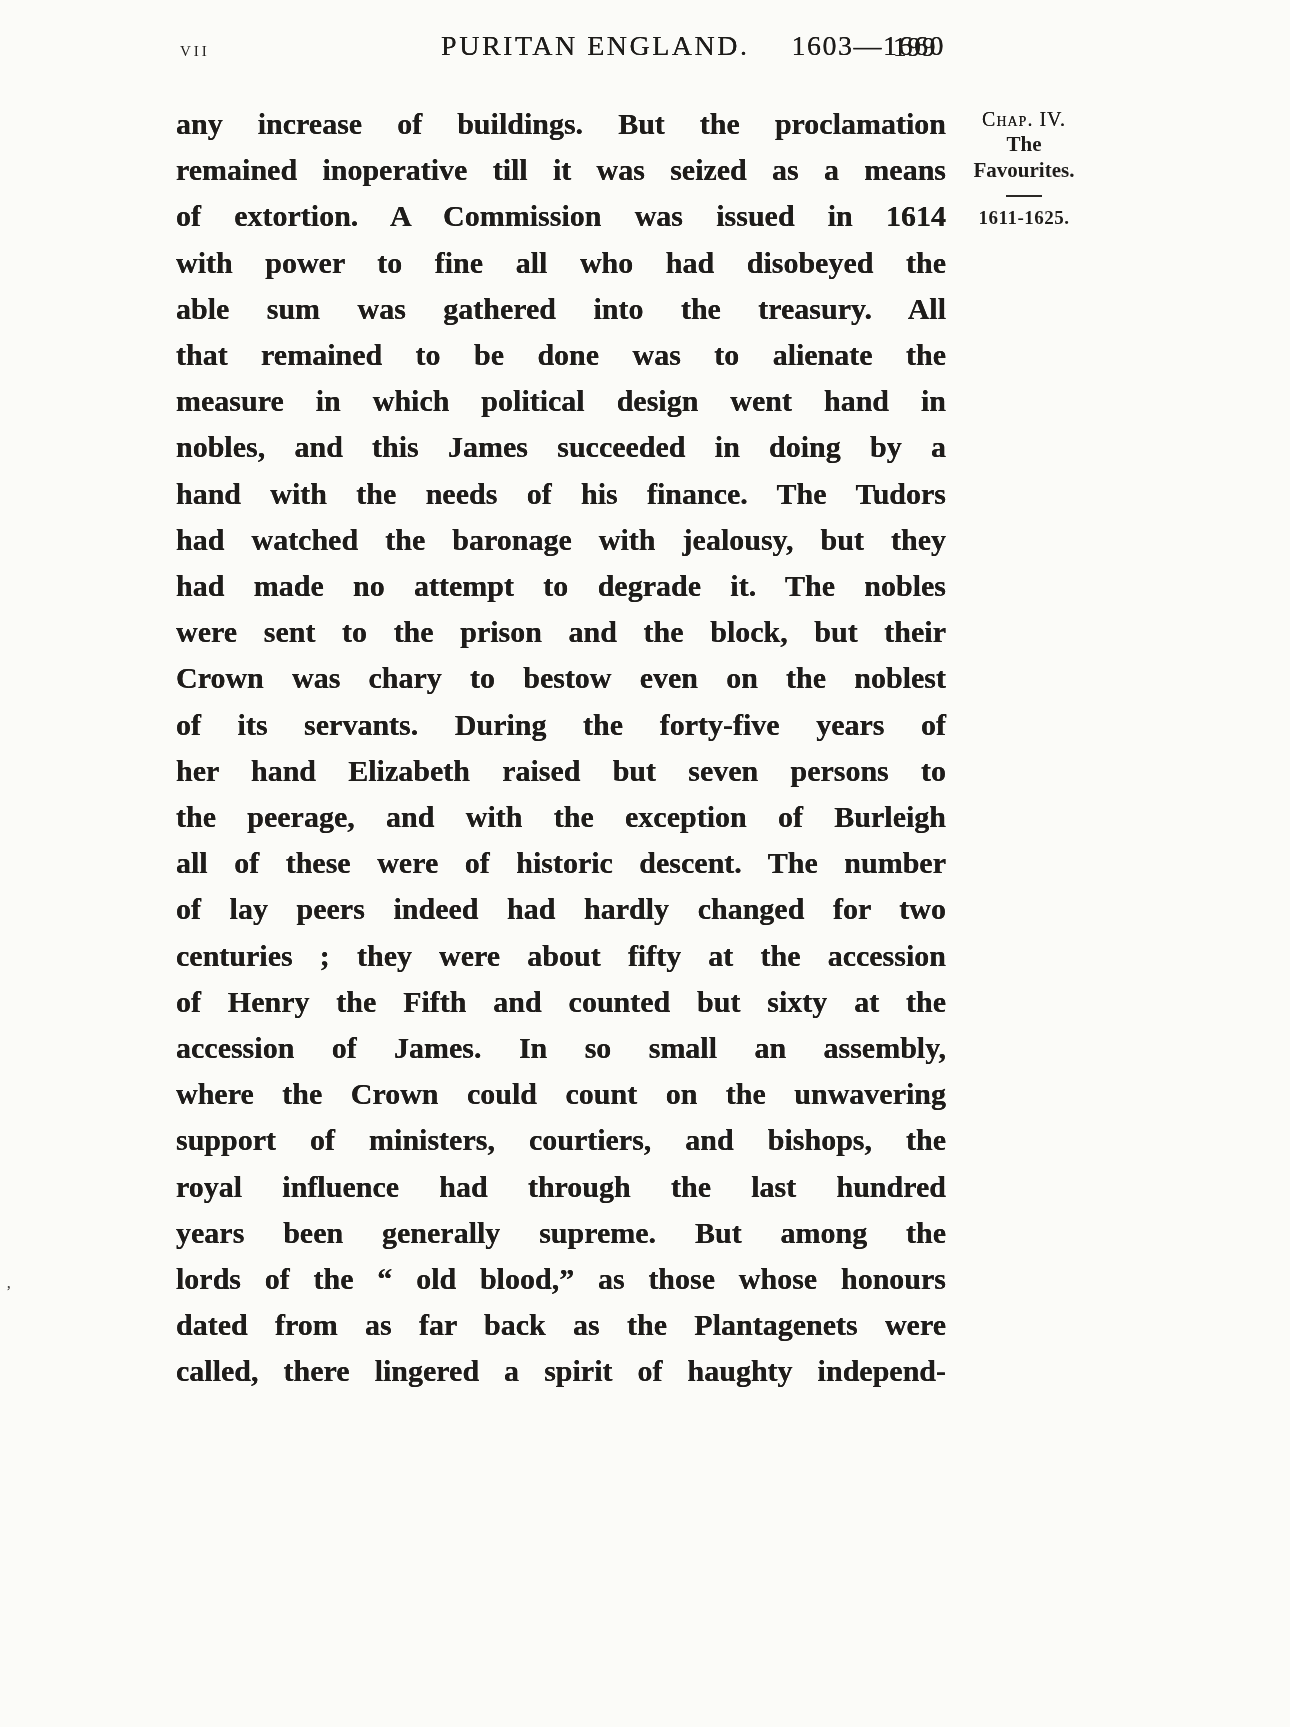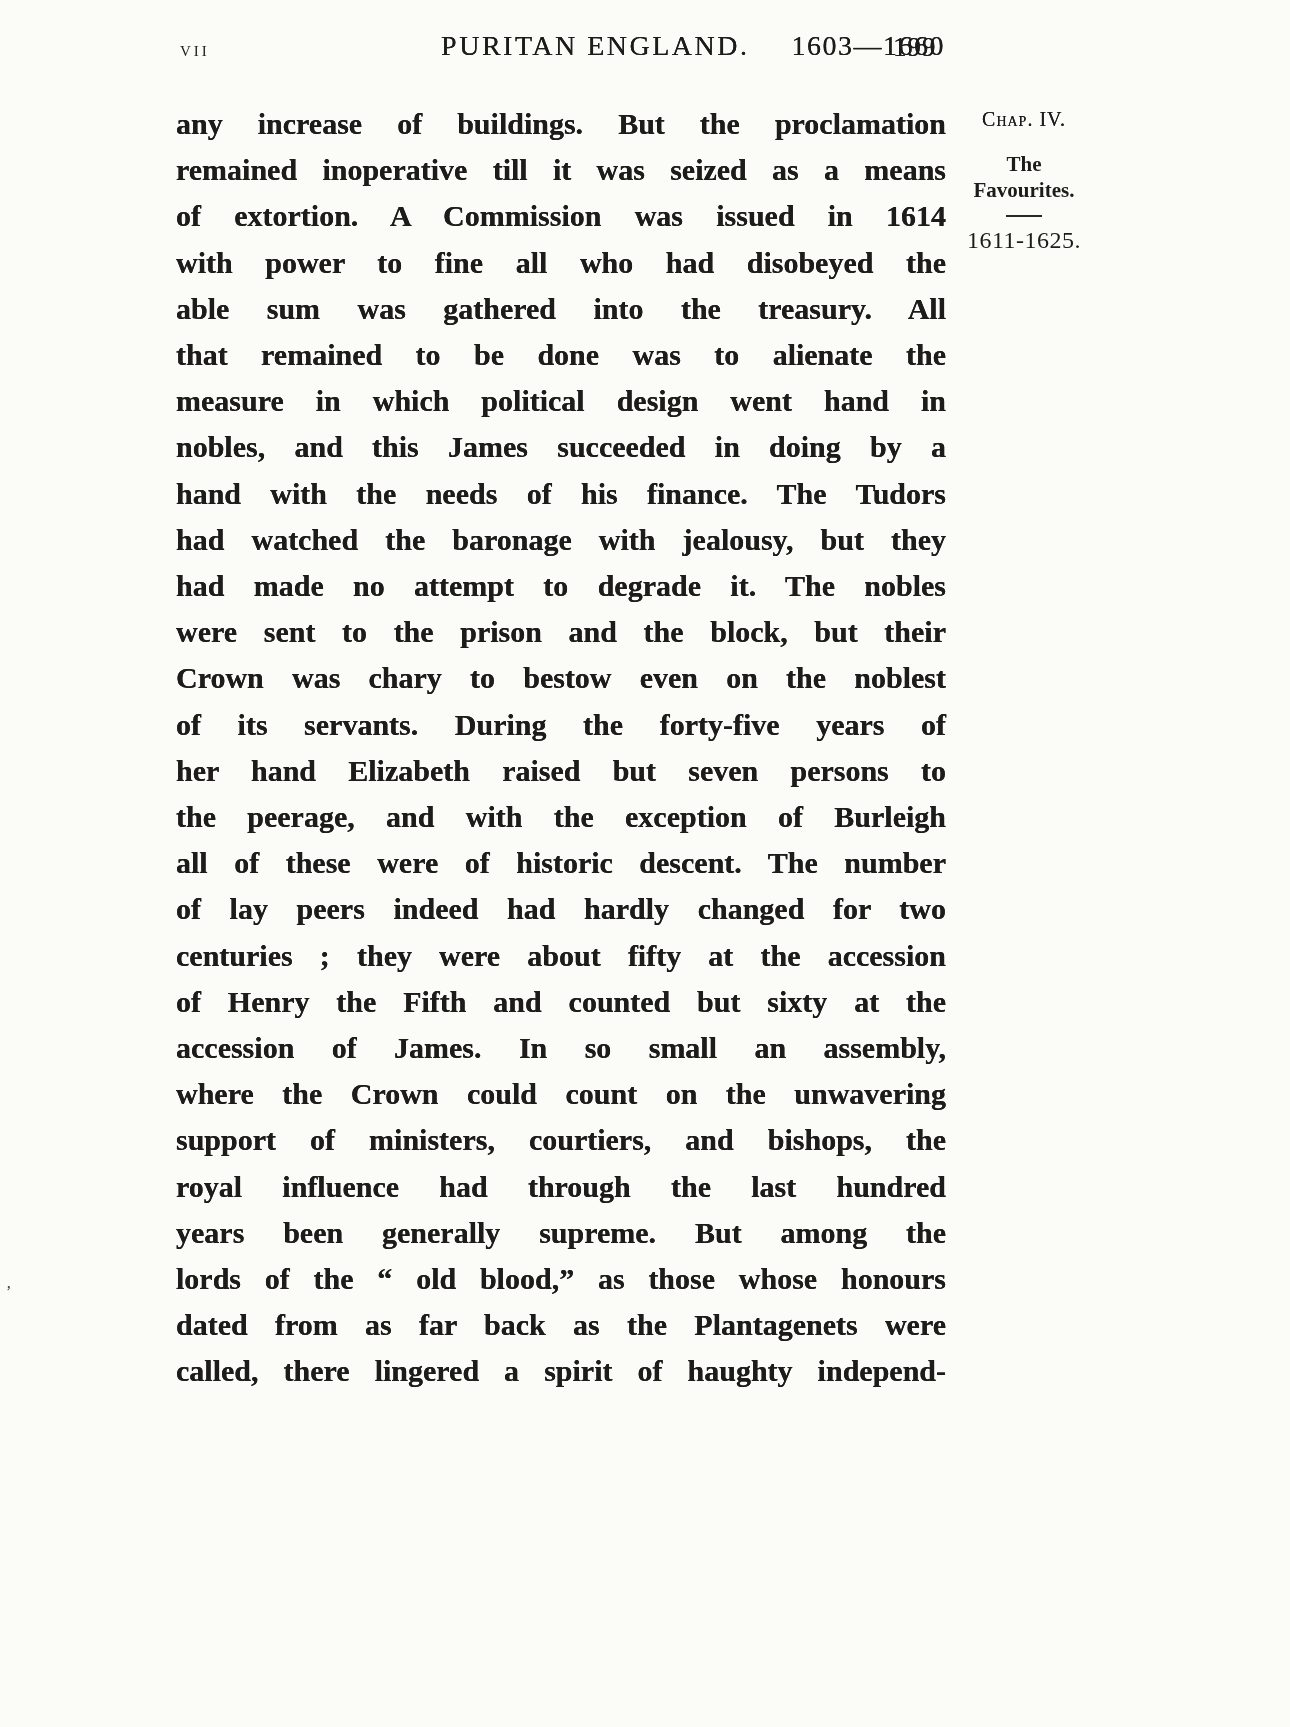--- a/index.html
+++ b/index.html
@@ -81,38 +81,37 @@
     position: absolute;
     left: 953px;
     top: 108px;
     width: 142px;
     text-align: center;
   }
   .chapter-note {
     font-size: 20px;
     font-variant: small-caps;
     letter-spacing: 1px;
-    margin-bottom: 20px;
     text-shadow: 0 0 0.3px currentColor;
   }
   .side-note-line {
     font-size: 21px;
     font-weight: bold;
     line-height: 26px;
   }
   .note-rule {
     width: 36px;
     height: 0;
     border: none;
     border-top: 2.5px solid #2a2825;
     margin: 12px auto 10px auto;
   }
   .date-note {
-    font-size: 24px;
-    font-weight: normal;
+    font-size: 19px;
+    font-weight: bold;
     letter-spacing: 0.5px;
   }
   
   .scan-artifact {
     position: absolute;
     left: 6px;
     top: 1283px;
     font-size: 16px;
     color: #3a3836;
   }

